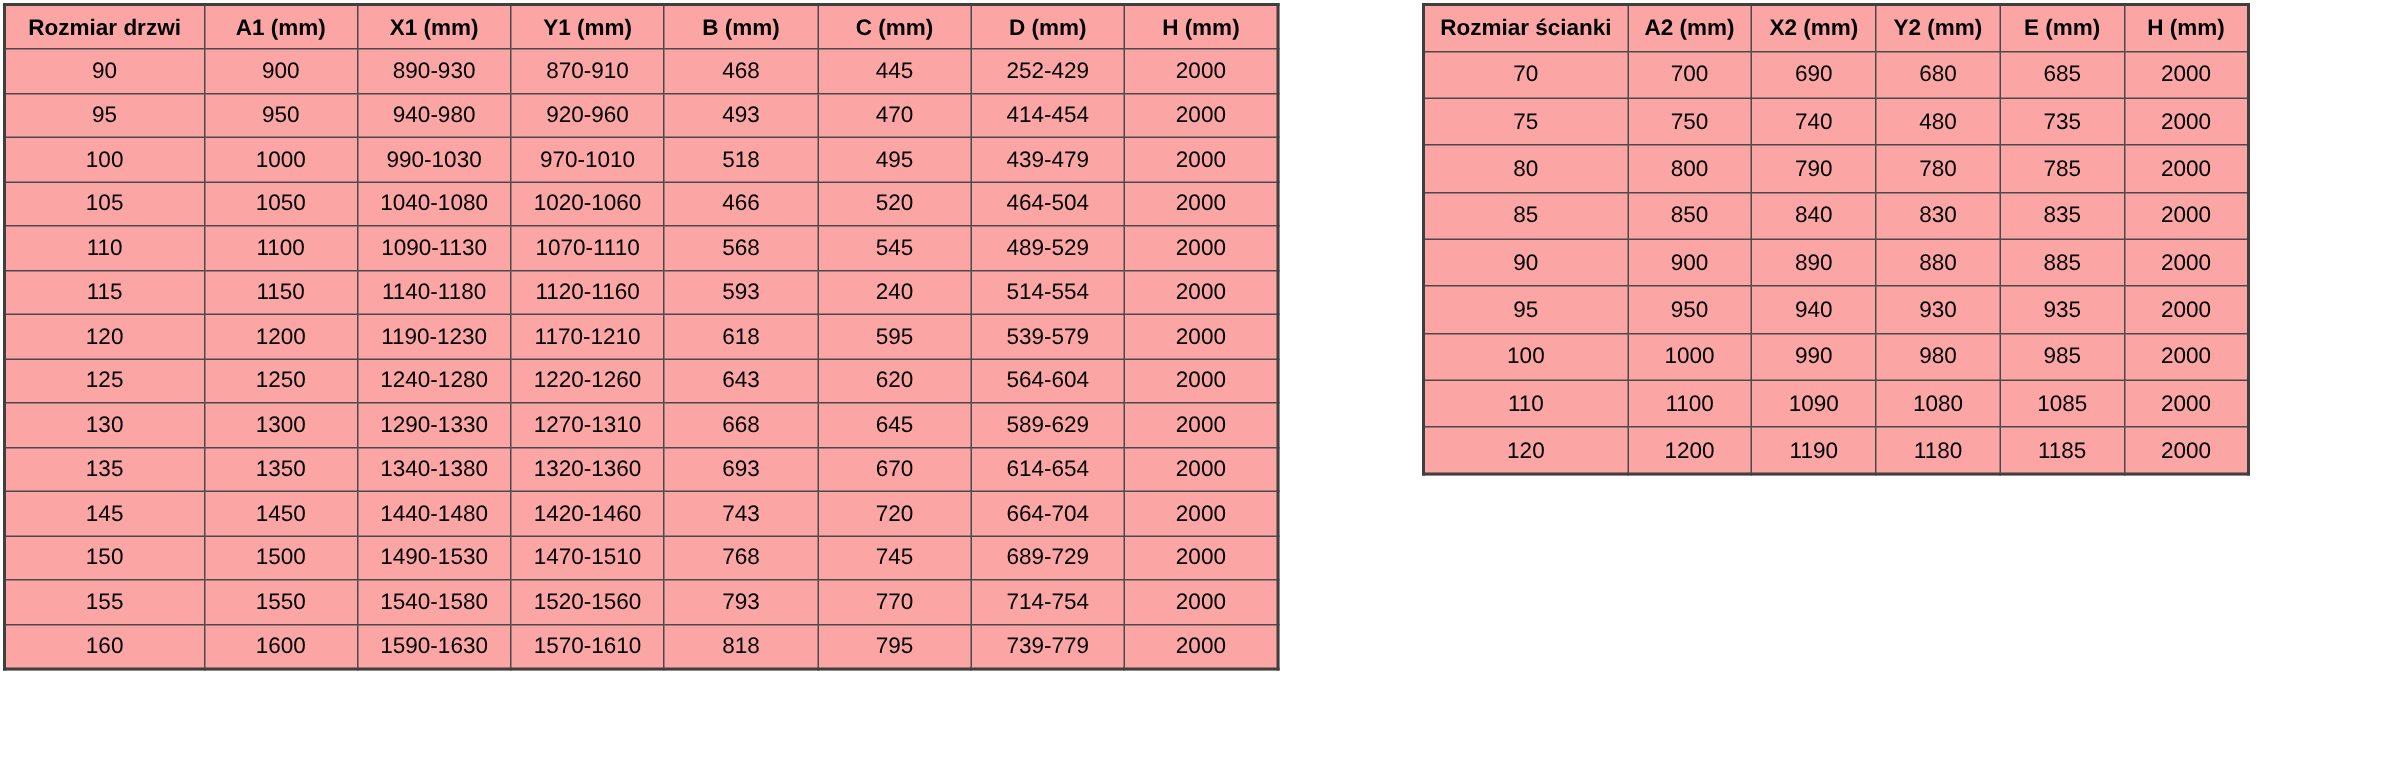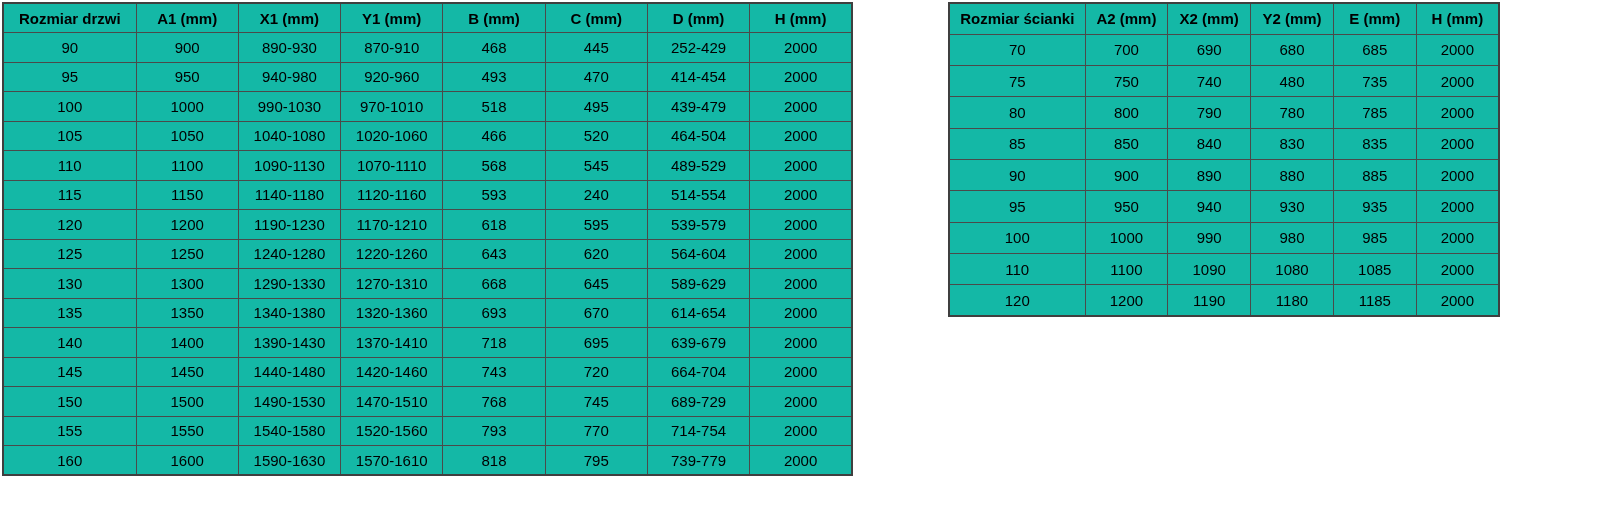--- a/index.html
+++ b/index.html
@@ -11,21 +11,21 @@
     position: relative;
     width: 1600px;
     height: 514px;
     overflow: hidden;
     font-family: "Liberation Sans", sans-serif;
   }
   table.spec-table {
     border-collapse: collapse;
     table-layout: fixed;
     position: absolute;
-    background: #14b8a6;
+    background: #fca5a5;
     border: 2px solid #3f3f3f;
   }
   table.spec-table th,
   table.spec-table td {
     border: 1px solid #4a4a4a;
     text-align: center;
     vertical-align: middle;
     padding: 0 2px;
     color: #000000;
     font-size: 15px;
@@ -174,30 +174,20 @@
         <td>135</td>
         <td>1350</td>
         <td>1340-1380</td>
         <td>1320-1360</td>
         <td>693</td>
         <td>670</td>
         <td>614-654</td>
         <td>2000</td>
       </tr>
       <tr>
-        <td>140</td>
-        <td>1400</td>
-        <td>1390-1430</td>
-        <td>1370-1410</td>
-        <td>718</td>
-        <td>695</td>
-        <td>639-679</td>
-        <td>2000</td>
-      </tr>
-      <tr>
         <td>145</td>
         <td>1450</td>
         <td>1440-1480</td>
         <td>1420-1460</td>
         <td>743</td>
         <td>720</td>
         <td>664-704</td>
         <td>2000</td>
       </tr>
       <tr>

